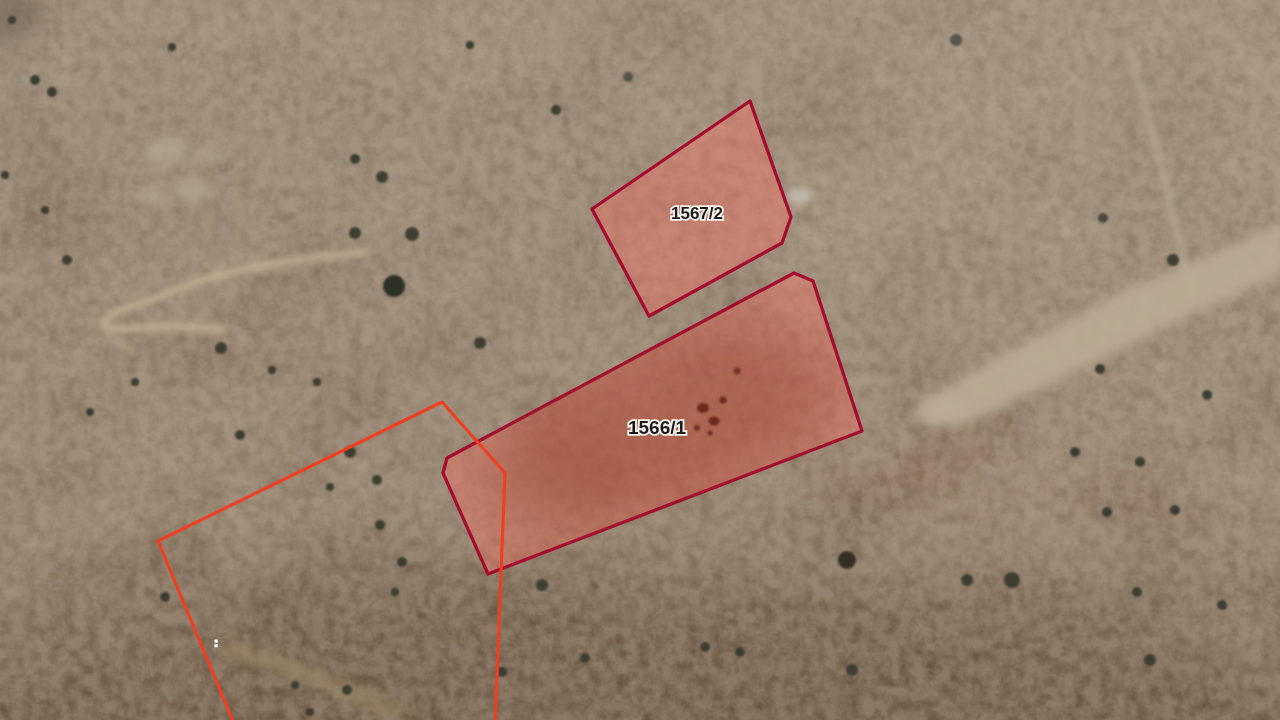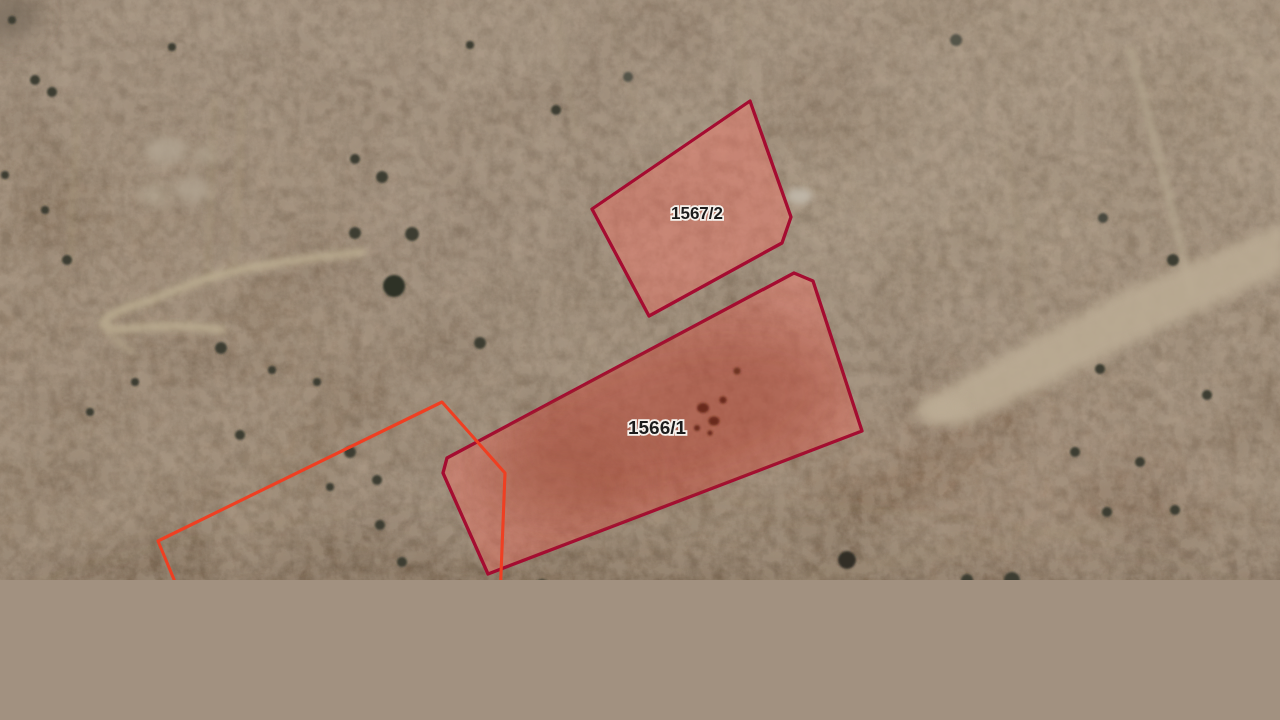--- a/index.html
+++ b/index.html
@@ -1,16 +1,16 @@
 <!DOCTYPE html>
 <html><head>
 <meta charset="utf-8">
 <style>
   html,body{margin:0;padding:0;background:#a29180;}
-  #map{position:relative;width:1280px;height:580px;overflow:hidden;font-family:"Liberation Sans", sans-serif;}
+  #map{position:relative;width:1280px;height:720px;overflow:hidden;font-family:"Liberation Sans", sans-serif;}
 </style>
 </head>
 <body>
 
 <div id="map">
 <svg width="1280" height="720" viewBox="0 0 1280 720" xmlns="http://www.w3.org/2000/svg">
 <defs>
   <filter id="b40" x="-60%" y="-60%" width="220%" height="220%">
           <feGaussianBlur stdDeviation="40"></feGaussianBlur>
         </filter>

